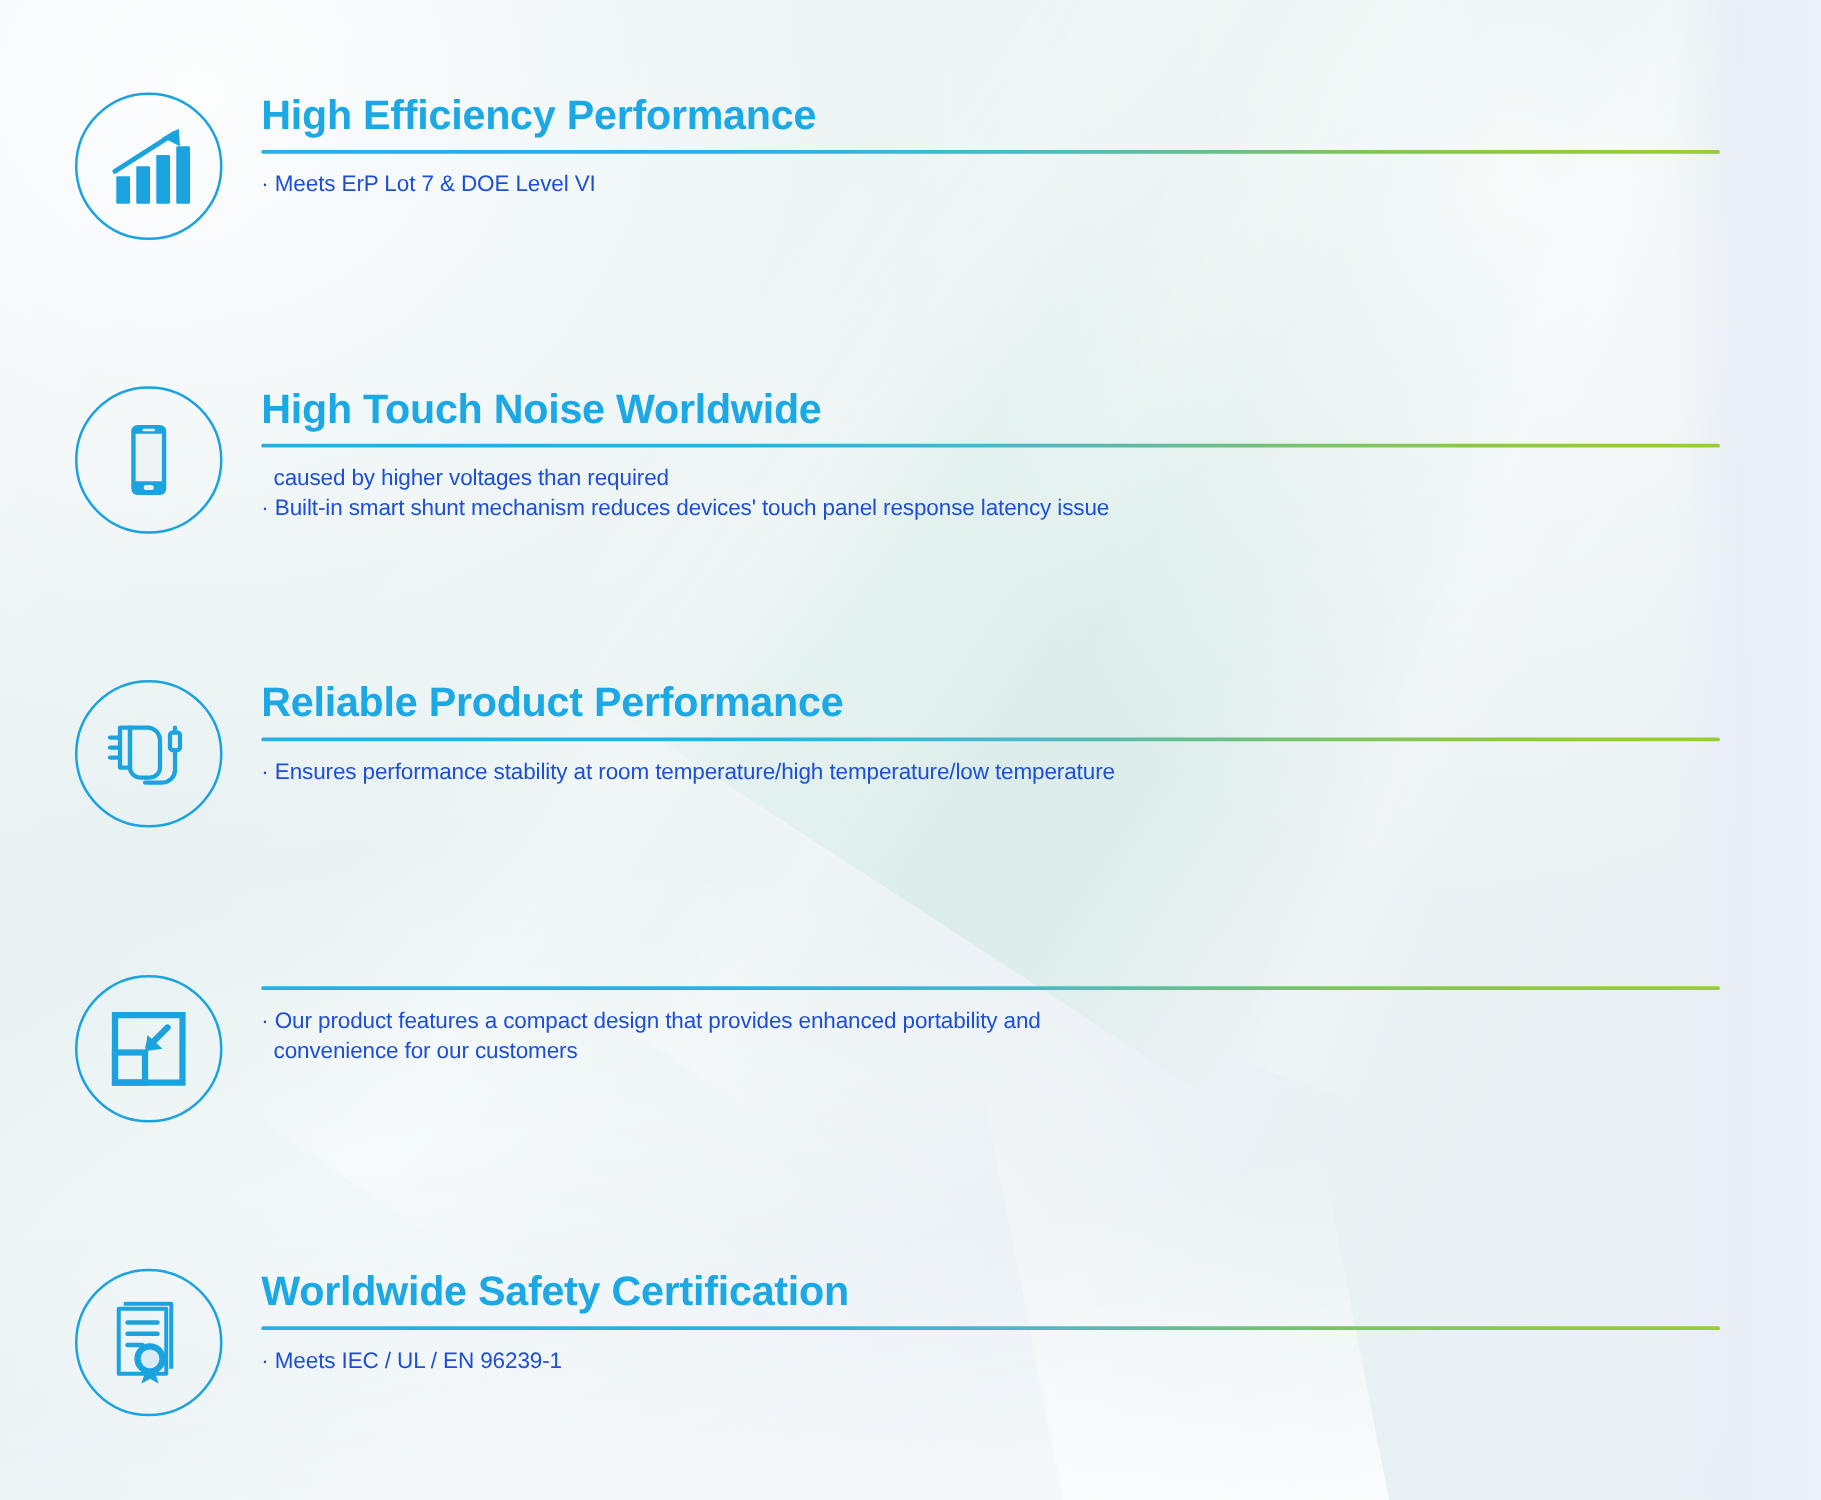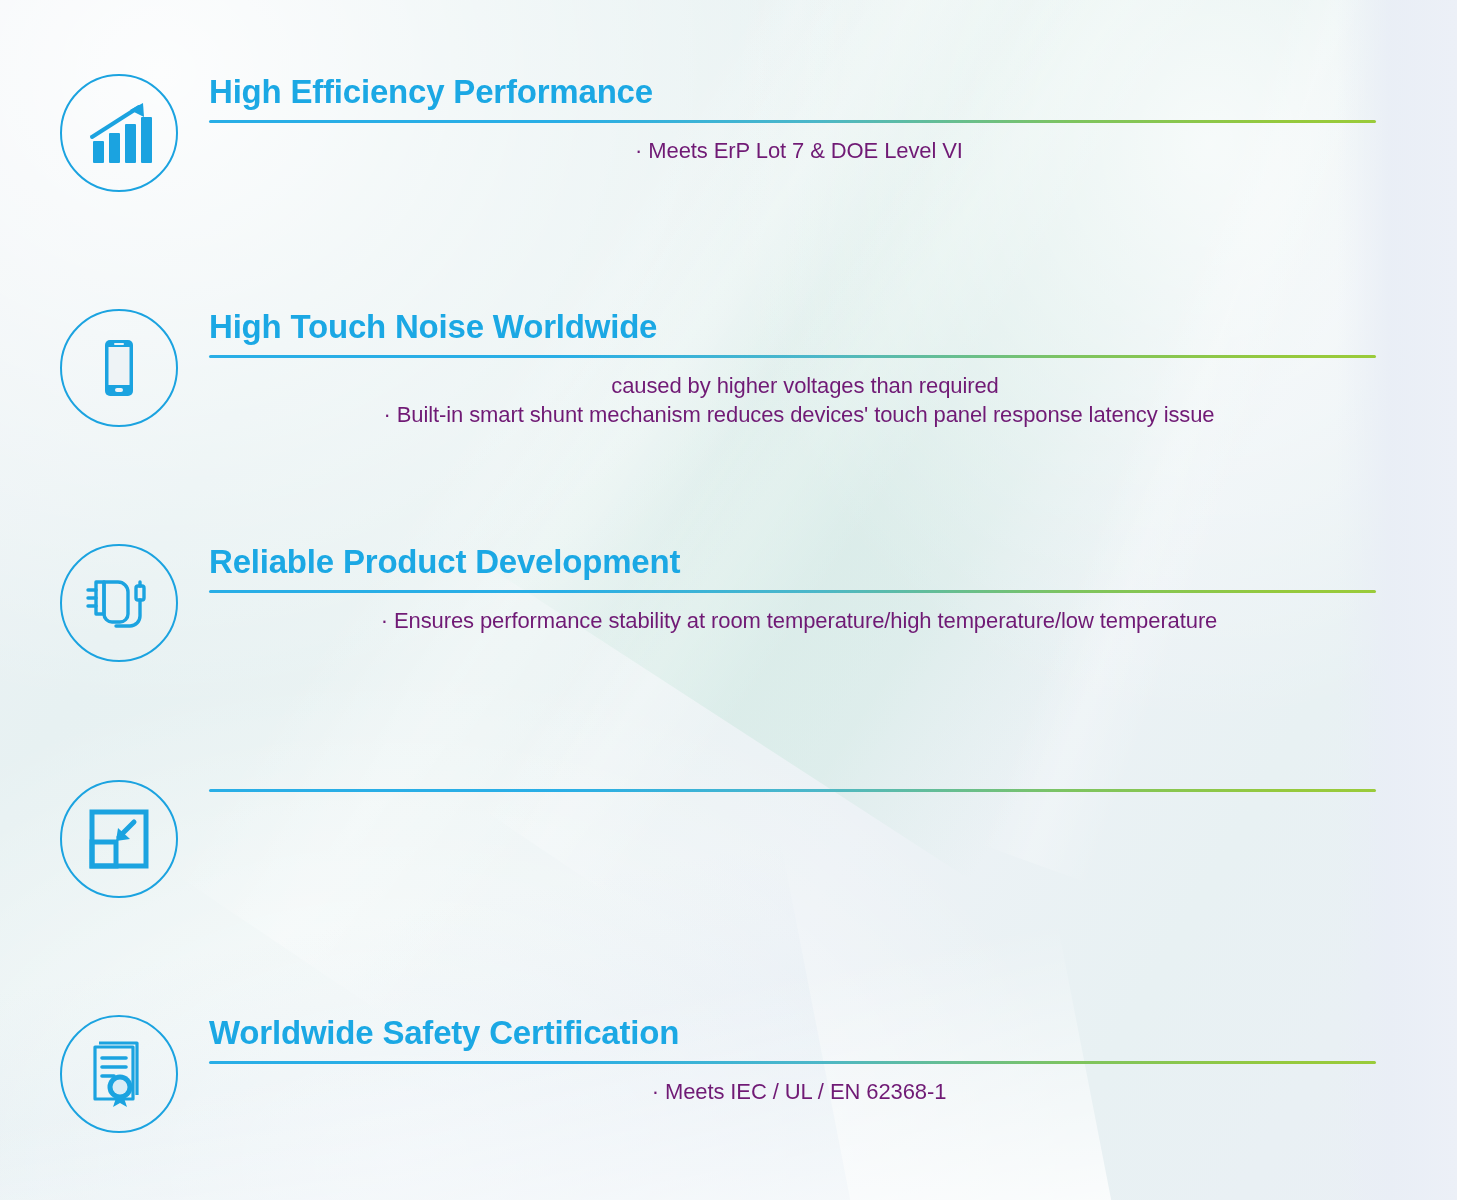--- a/index.html
+++ b/index.html
@@ -81,26 +81,25 @@
   }
   .feature-rule {
     margin-top:9px;
     width:1167px; height:3px;
     background:linear-gradient(to right,
        #29aee6 0%, #29aee6 30%, #4cb7c9 52%, #7ec45f 74%, #95c93d 92%, #9acb3a 100%);
     border-radius:2px;
   }
   .feature-lines { margin-top:13px; }
   .feature-line {
-    color:#701a75;
-    font-size:22px;
+    color:#1d4ed8;
+    font-size:18px;
     line-height:1.33;
     letter-spacing:-0.1px;
     white-space:pre-wrap;
-    text-align:center;
   }
 
   
   #feat-0 { top:50px; }
   #feat-1 { top:285px; }
   #feat-2 { top:520px; }
   #feat-3 { top:756px; }
   #feat-4 { top:991px; }
 
   svg { display:block; }
@@ -182,21 +181,21 @@
             <path d="M6 30 H14"></path>
             <path d="M6 38 H14"></path>
             <rect x="54" y="18" width="8" height="14" rx="2"></rect>
             <path d="M58 14 V18"></path>
             <path d="M58 32 V48 a10 10 0 0 1 -10 10 H34"></path>
           </g>
         </svg>
       </span>
     </div>
     <div class="feature-body">
-      <h2 class="feature-title">Reliable Product Development</h2>
+      <h2 class="feature-title">Reliable Product Performance</h2>
       <div class="feature-rule"></div>
       <div class="feature-lines">
         <p class="feature-line">· Ensures performance stability at room temperature/high temperature/low temperature</p>
       </div>
     </div>
   </section>
 
   <section class="feature" id="feat-3">
     <div class="feature-icon">
       <span>
@@ -207,20 +206,24 @@
           </g>
           <g stroke="#1ba3e0" stroke-width="5" stroke-linecap="round">
             <path d="M46 14 L31 29"></path>
           </g>
           <path d="M28 33 L42 31 L30 20 Z" fill="#1ba3e0"></path>
         </svg>
       </span>
     </div>
     <div class="feature-body">
       <div class="feature-rule"></div>
+      <div class="feature-lines">
+        <p class="feature-line">· Our product features a compact design that provides enhanced portability and</p>
+        <p class="feature-line">  convenience for our customers</p>
+      </div>
     </div>
   </section>
 
   <section class="feature" id="feat-4">
     <div class="feature-icon">
       <span>
         <svg width="64" height="66" viewBox="0 0 64 66">
           <g fill="none" stroke="#1ba3e0" stroke-width="3.2" stroke-linejoin="round">
             <path d="M8 6 H46 V58 H8 Z"></path>
           </g>
@@ -235,18 +238,18 @@
           </g>
           <circle cx="33" cy="46" r="12.5" fill="#1ba3e0"></circle>
           <circle cx="33" cy="46" r="7.5" fill="#d9ecf6"></circle>
         </svg>
       </span>
     </div>
     <div class="feature-body">
       <h2 class="feature-title">Worldwide Safety Certification</h2>
       <div class="feature-rule"></div>
       <div class="feature-lines">
-        <p class="feature-line">· Meets IEC / UL / EN 62368-1</p>
+        <p class="feature-line">· Meets IEC / UL / EN 96239-1</p>
       </div>
     </div>
   </section>
 
 </main>
 
 </body></html>

